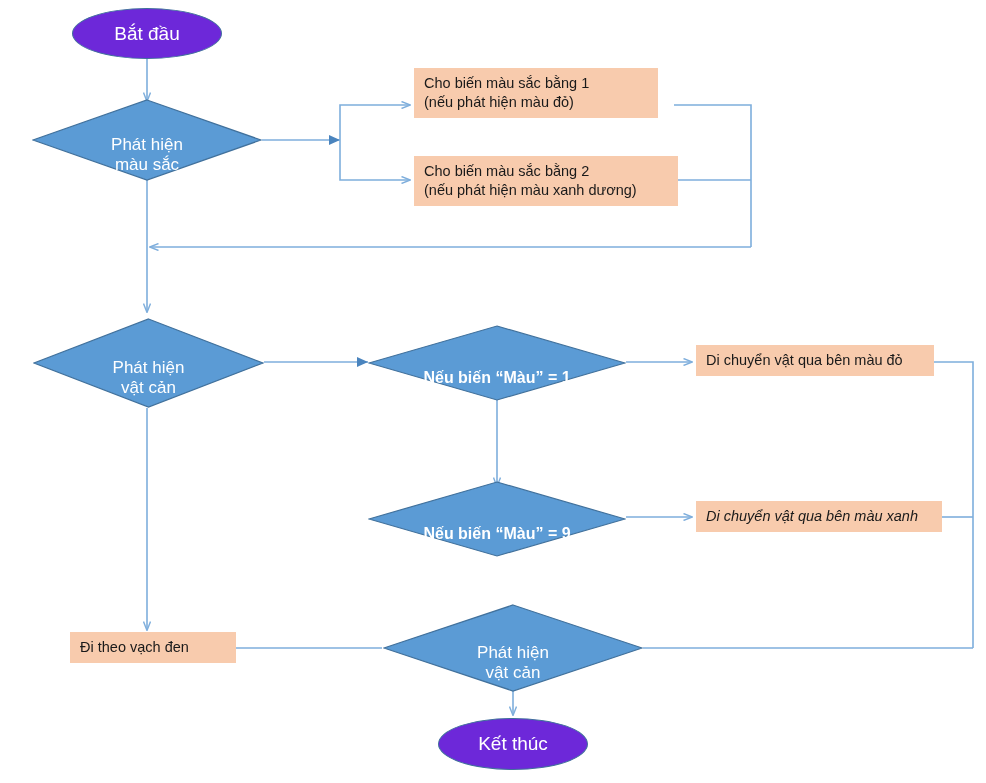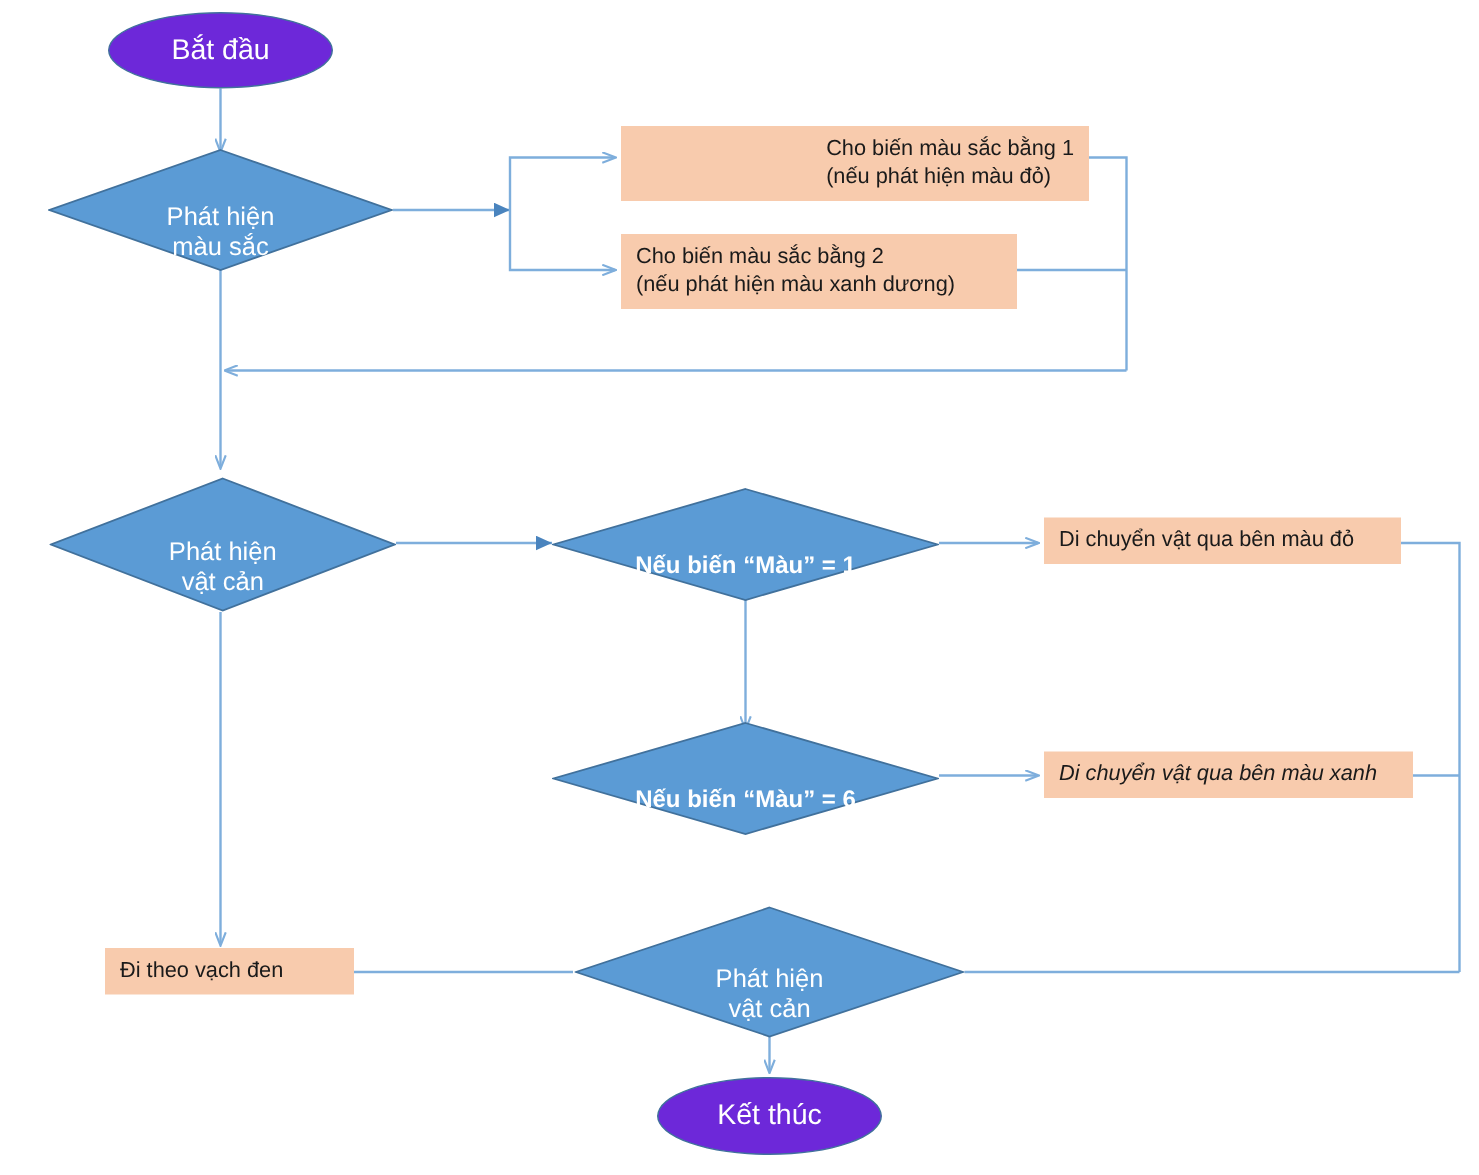--- a/index.html
+++ b/index.html
@@ -140,21 +140,21 @@
       <polygon points="115,1 229,41 115,81 1,41" fill="#5B9BD5" stroke="#41719C" stroke-width="1.2"></polygon>
     </svg>
     <div class="diamond-label big">
       <span>
         <span>Phát hiện</span><br>
         <span>màu sắc</span>
       </span>
     </div>
   </div>
 
-  <div class="node process" style="left:414px; top:84px; width:312px; height:50px;justify-content:flex-end;">
+  <div class="node process" style="left:414px; top:68px; width:244px; height:50px;">
     <span>
       <span>Cho biến màu sắc bằng 1</span><br>
       <span>(nếu phát hiện màu đỏ)</span>
     </span>
   </div>
 
   <div class="node process" style="left:414px; top:156px; width:264px; height:50px;">
     <span>
       <span>Cho biến màu sắc bằng 2</span><br>
       <span>(nếu phát hiện màu xanh dương)</span>
@@ -177,21 +177,21 @@
     <svg class="diamond-shape" viewBox="0 0 258 76" preserveAspectRatio="none">
       <polygon points="129,1 257,38 129,75 1,38" fill="#5B9BD5" stroke="#41719C" stroke-width="1.2"></polygon>
     </svg>
     <div class="diamond-label small">Nếu biến “Màu” = 1</div>
   </div>
 
   <div class="diamond-wrap" style="left:368px; top:481px; width:258px; height:76px;">
     <svg class="diamond-shape" viewBox="0 0 258 76" preserveAspectRatio="none">
       <polygon points="129,1 257,38 129,75 1,38" fill="#5B9BD5" stroke="#41719C" stroke-width="1.2"></polygon>
     </svg>
-    <div class="diamond-label small">Nếu biến “Màu” = 6</div>
+    <div class="diamond-label small">Nếu biến “Màu” = 9</div>
   </div>
 
   <div class="node process center-v" style="left:696px; top:345px; width:238px; height:31px;">
     <span>Di chuyển vật qua bên màu đỏ</span>
   </div>
 
   <div class="node process center-v" style="left:696px; top:501px; width:246px; height:31px;font-style:italic;">
     <span>Di chuyển vật qua bên màu xanh</span>
   </div>
 

